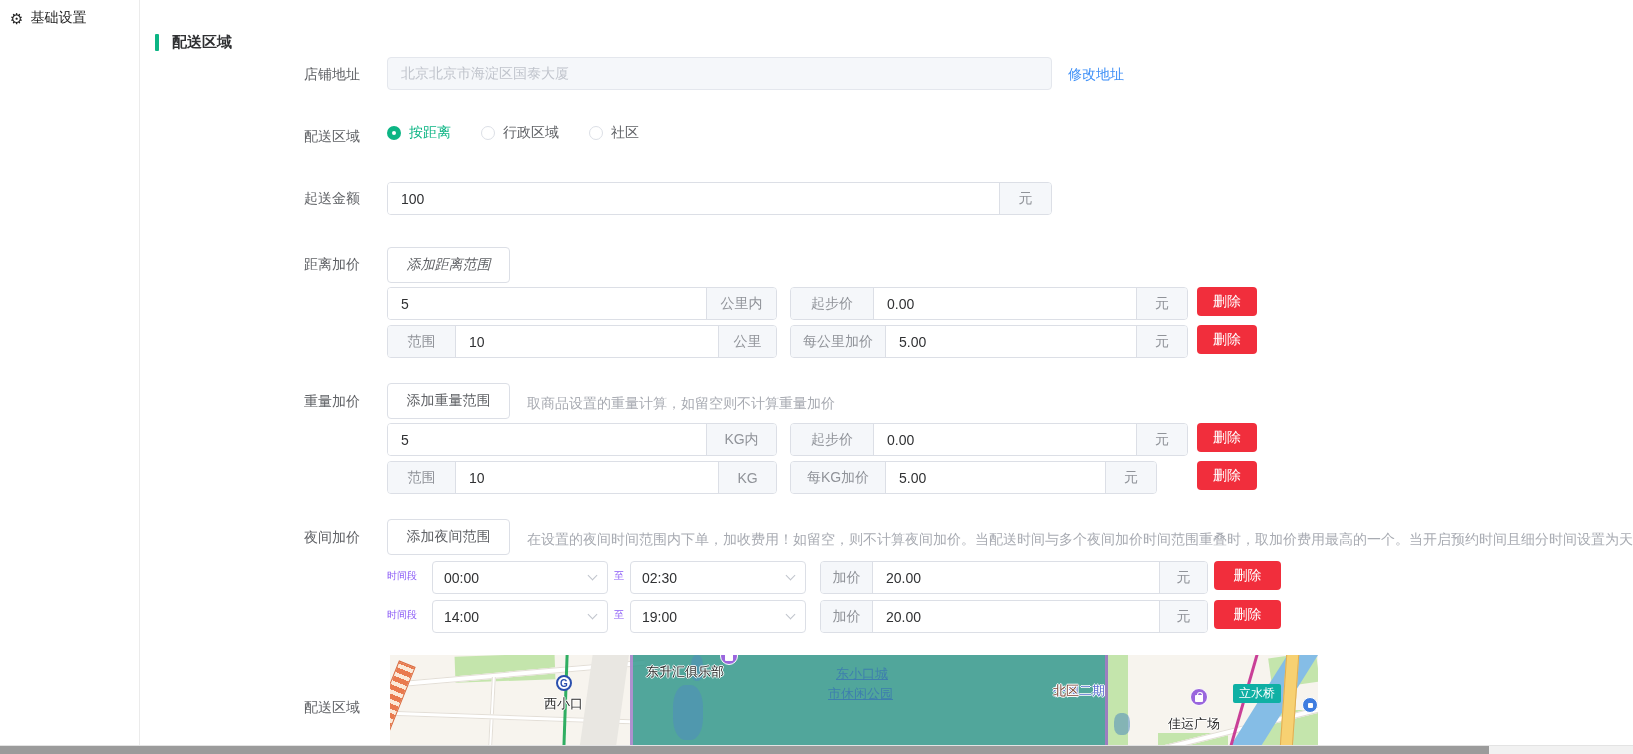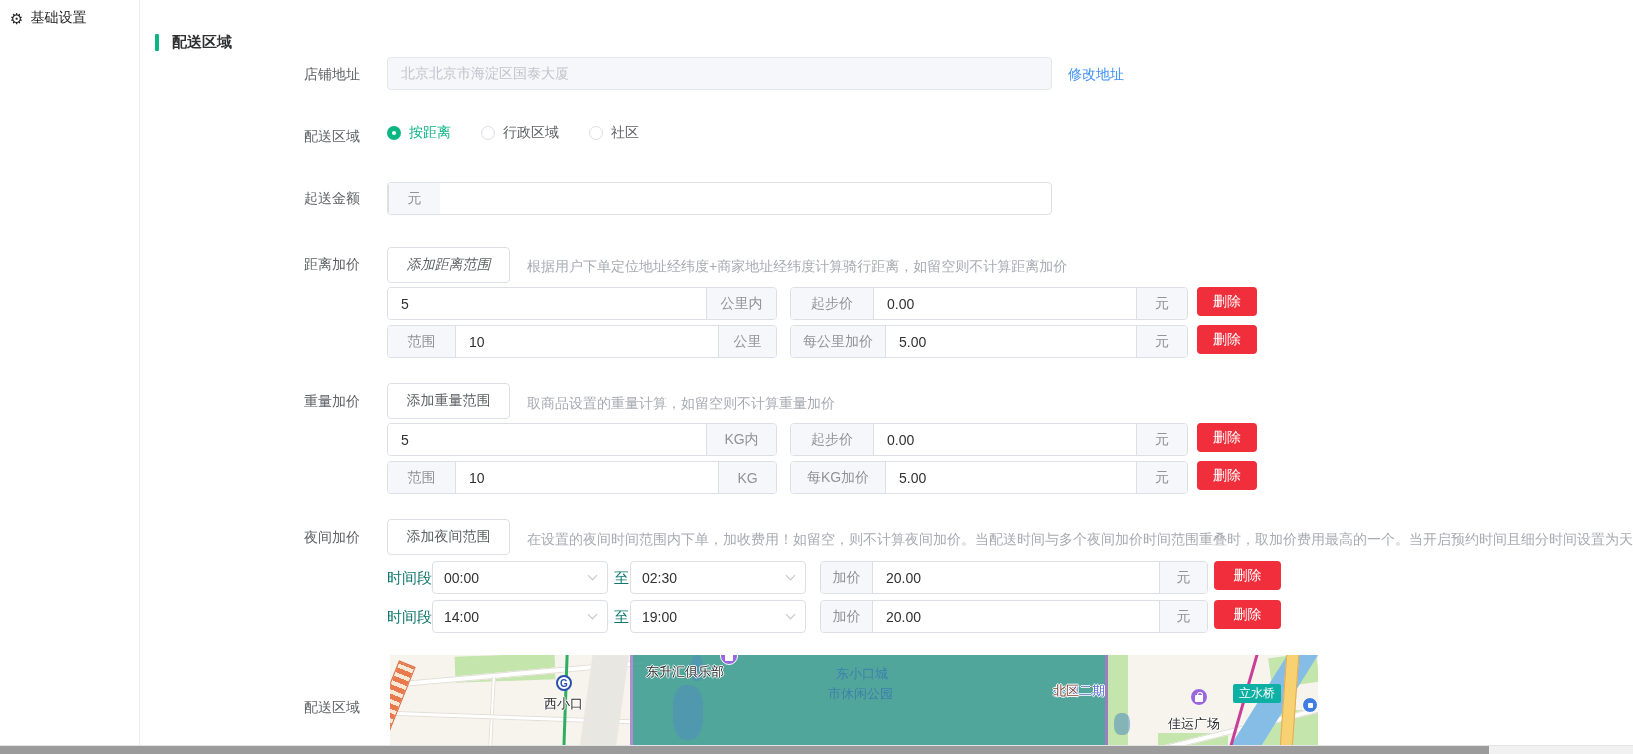--- a/index.html
+++ b/index.html
@@ -45,40 +45,40 @@
   .add-btn { position:absolute; width:123px; height:36px; border:1px solid #dcdfe6; border-radius:4px; background:#fff;
              color:#606266; font-size:14px; display:flex; align-items:center; justify-content:center; cursor:pointer; }
   .hint { position:absolute; font-size:14px; color:#a8abb2; white-space:nowrap; }
   .del-btn { position:absolute; height:29px; background:#f12e3c; color:#fff; font-size:14px; border-radius:4px;
              display:flex; align-items:center; justify-content:center; cursor:pointer; }
 
   
   .select { position:absolute; height:33px; width:176px; border:1px solid #dcdfe6; border-radius:4px; background:#fff;
             display:flex; align-items:center; justify-content:space-between; padding:0 11px; font-size:14px; color:#303133; cursor:pointer; }
   .chev { width:7px; height:7px; border-right:1.5px solid #c0c4cc; border-bottom:1.5px solid #c0c4cc; transform:rotate(45deg); margin-top:-4px; flex:none; }
-  .mini-label { position:absolute; font-size:15px; color:#0f766e; }
+  .mini-label { position:absolute; font-size:10px; color:#8b5cf6; }
 
   
   .map { position:absolute; left:390px; top:655px; width:928px; height:90px; overflow:hidden; background:#f7f4ee; cursor:grab; }
   .map * { position:absolute; }
   .m-green { background:#c4e5ac; }
   .m-road { background:#fff; border-top:1px solid #e3ded6; border-bottom:1px solid #e3ded6; }
   .m-rail { left:-16px; top:4px; width:18px; height:130px; transform:rotate(22deg);
             background:repeating-linear-gradient(0deg,#e97a4e 0 5px,#fbe9d8 5px 9px); border:1px solid #d96a3e; }
   .m-greyband { left:196px; top:-8px; width:36px; height:112px; background:#e9e7e2; transform:rotate(8deg); }
   .m-metro-green { left:174px; top:0; width:3px; height:92px; background:#2fae62; transform:rotate(2deg); }
   .m-overlay { left:240px; top:0; width:478px; height:90px; background:rgba(47,150,138,0.83);
                border-left:3px solid rgba(190,140,215,0.85); border-right:3px solid rgba(170,120,200,0.85); }
   .m-water { background:rgba(80,140,190,0.55); border-radius:40%; }
   .m-river { left:870px; top:-30px; width:26px; height:155px; background:#85bde6; transform:rotate(32deg); }
   .m-yellow { left:893px; top:-5px; width:13px; height:102px; background:#f7d172; border-left:1px solid #dfae55; border-right:1px solid #dfae55; transform:rotate(4deg); }
   .m-magenta { left:852px; top:-12px; width:3px; height:118px; background:#c93f97; transform:rotate(16deg); }
   .m-label { font-size:13px; color:#2b2b2b; white-space:nowrap;
              text-shadow:-1px 0 #fff,1px 0 #fff,0 -1px #fff,0 1px #fff; }
-  .m-park-label { font-size:13px; color:#3e7fae; white-space:nowrap; }
+  .m-park-label { font-size:13px; color:#3e7fae; white-space:nowrap;text-decoration:underline; }
   .m-blue-label { font-size:13px; white-space:nowrap; text-shadow:-1px 0 #fff,1px 0 #fff,0 -1px #fff,0 1px #fff; }
   .m-badge { left:843px; top:29px; background:#0fb0a4; color:#fff; font-size:12px; padding:1px 6px; border-radius:2px; white-space:nowrap; }
   .m-metro-icon { width:16px; height:16px; border-radius:50%; background:#fff; border:2px solid #2a4fae;
                   color:#2a4fae; font-size:10px; font-weight:bold; display:flex; align-items:center; justify-content:center; }
   .m-poi { width:18px; height:18px; border-radius:50%; background:#9a66dd; border:1px solid #fff; }
   .m-poi::after { content:""; position:absolute; left:4px; top:6px; width:8px; height:7px; background:#fff; border-radius:1px; }
   .m-poi::before { content:""; position:absolute; left:6px; top:3px; width:4px; height:4px; border:1.5px solid #fff; border-bottom:none; border-radius:3px 3px 0 0; }
   .m-poi-blue { width:16px; height:16px; border-radius:50%; background:#3f7de0; border:1px solid #fff; }
   .m-poi-blue::after { content:""; position:absolute; left:5px; top:5px; width:5px; height:5px; background:#fff; border-radius:1px; }
 
@@ -120,26 +120,26 @@
       <span class="radio-label">行政区域</span>
     </div>
     <div class="radio-item">
       <span class="radio-dot off"></span>
       <span class="radio-label">社区</span>
     </div>
   </div>
 
   <div class="f-label" style="left:230px; top:190px;">起送金额</div>
   <div class="igroup" style="left:387px; top:182px; width:665px;">
+    <div class="ig-val">100</div>
     <div class="ig-app" style="width:52px;">元</div>
   </div>
 
   <div class="f-label" style="left:230px; top:256px;">距离加价</div>
   <div class="add-btn" style="left:387px; top:247px;font-style:italic;">添加距离范围</div>
-  <div class="hint" style="left:527px; top:258px;">根据用户下单定位地址经纬度+商家地址经纬度计算骑行距离，如留空则不计算距离加价</div>
 
   <div class="igroup" style="left:387px; top:287px; width:390px;">
     <div class="ig-val">5</div>
     <div class="ig-app" style="width:70px;">公里内</div>
   </div>
   <div class="igroup" style="left:790px; top:287px; width:398px;">
     <div class="ig-pre" style="width:83px;">起步价</div>
     <div class="ig-val">0.00</div>
     <div class="ig-app" style="width:51px;">元</div>
   </div>
@@ -170,21 +170,21 @@
     <div class="ig-val">0.00</div>
     <div class="ig-app" style="width:51px;">元</div>
   </div>
   <div class="del-btn" style="left:1197px; top:423px; width:60px;">删除</div>
 
   <div class="igroup" style="left:387px; top:461px; width:390px;">
     <div class="ig-pre" style="width:68px;">范围</div>
     <div class="ig-val">10</div>
     <div class="ig-app" style="width:58px;">KG</div>
   </div>
-  <div class="igroup" style="left:790px; top:461px; width:398px;">
+  <div class="igroup" style="left:790px; top:461px; width:367px;">
     <div class="ig-pre" style="width:95px;">每KG加价</div>
     <div class="ig-val">5.00</div>
     <div class="ig-app" style="width:51px;">元</div>
   </div>
   <div class="del-btn" style="left:1197px; top:461px; width:60px;">删除</div>
 
   <div class="f-label" style="left:230px; top:529px;">夜间加价</div>
   <div class="add-btn" style="left:387px; top:519px;">添加夜间范围</div>
   <div class="hint" style="left:527px; top:531px;">在设置的夜间时间范围内下单，加收费用！如留空，则不计算夜间加价。当配送时间与多个夜间加价时间范围重叠时，取加价费用最高的一个。当开启预约时间且细分时间设置为天时，夜间加价失效。</div>
 

